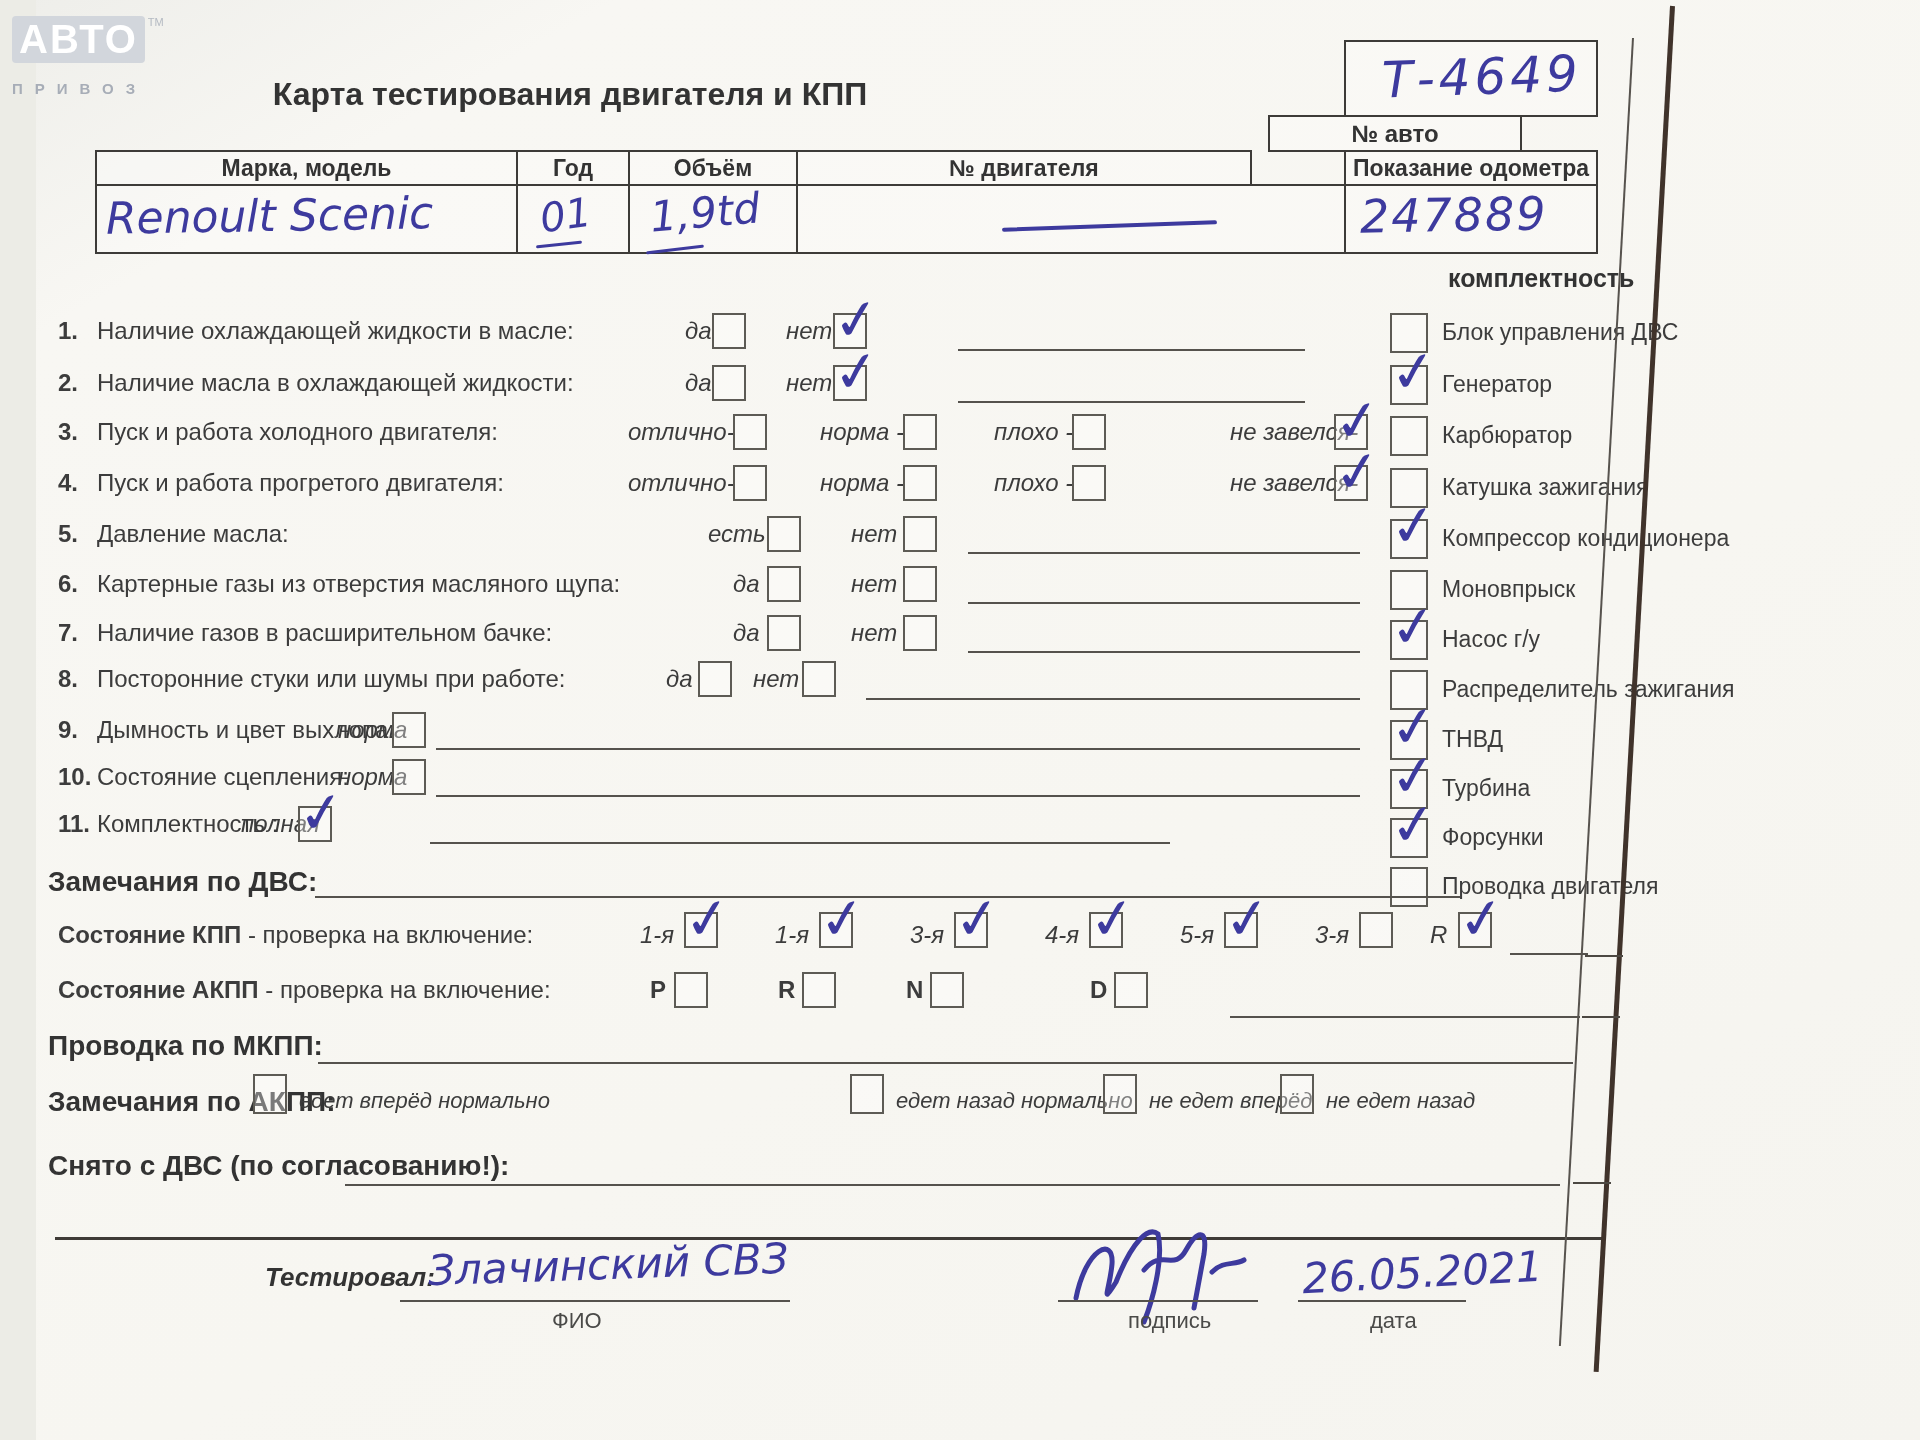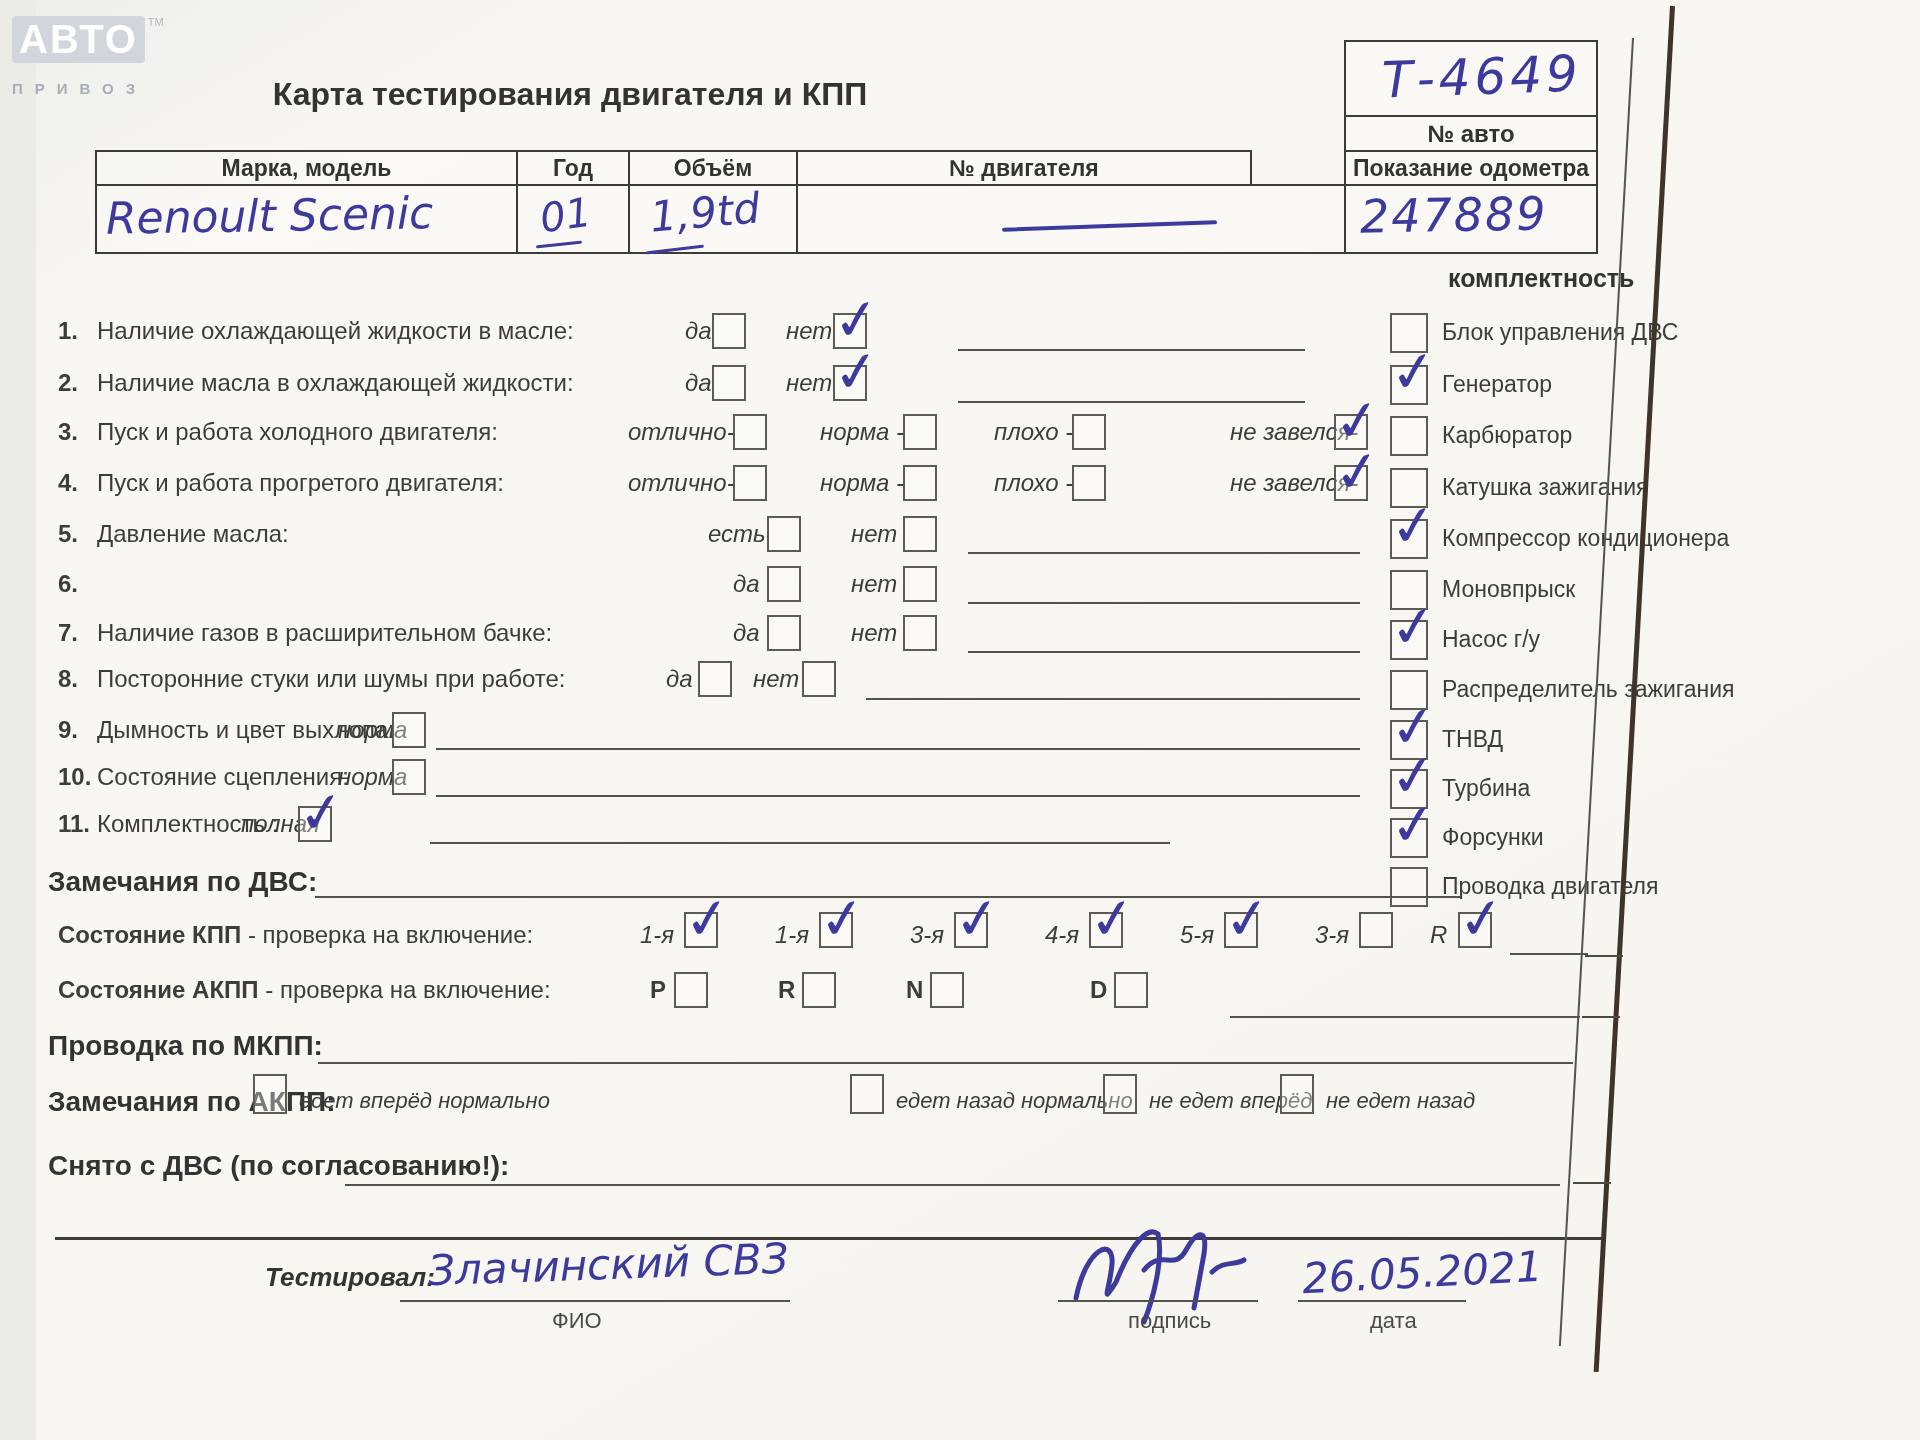--- a/index.html
+++ b/index.html
@@ -36,21 +36,21 @@
 
   <div style="position:absolute;left:12px;top:16px;">
     <span class="logo-brand">АВТО</span><span class="logo-tm">ТМ</span>
     <div class="logo-sub">ПРИВОЗ</div>
   </div>
 
   <div class="sec" style="left:170px;top:76px;width:800px;text-align:center;font-size:32px;">Карта тестирования двигателя  и КПП</div>
 
   <div class="cell" style="left:1344px;top:40px;width:254px;height:77px;"></div>
   <div class="hw" style="left:1382px;top:48px;font-size:50px;letter-spacing:4px;transform:rotate(-2deg);">Т-4649</div>
-  <div class="cell th" style="left:1344px;top:115px;width:254px;height:37px;font-size:24px;">№ авто</div>
+  <div class="cell th" style="left:1268px;top:115px;width:254px;height:37px;font-size:24px;">№ авто</div>
 
   <div class="cell th" style="left:95px;top:150px;width:423px;height:36px;">Марка, модель</div>
   <div class="cell th" style="left:516px;top:150px;width:114px;height:36px;">Год</div>
   <div class="cell th" style="left:628px;top:150px;width:170px;height:36px;">Объём</div>
   <div class="cell th" style="left:796px;top:150px;width:456px;height:36px;">№ двигателя</div>
   <div class="cell th" style="left:1344px;top:150px;width:254px;height:36px;">Показание одометра</div>
 
   <div class="cell" style="left:95px;top:184px;width:423px;height:70px;"></div>
   <div class="cell" style="left:516px;top:184px;width:114px;height:70px;"></div>
   <div class="cell" style="left:628px;top:184px;width:170px;height:70px;"></div>
@@ -131,20 +131,21 @@
 
   <div class="lbl bd" style="left:58px;top:520px;">5.</div>
   <div class="lbl" style="left:97px;top:520px;">Давление масла:</div>
   <div class="lbl it" style="left:708px;top:520px;">есть</div>
   <div class="cb" style="left:767px;top:516px;"></div>
   <div class="lbl it" style="left:851px;top:520px;">нет</div>
   <div class="cb" style="left:903px;top:516px;"></div>
   <div class="uline" style="left:968px;top:552px;width:392px;"></div>
 
   <div class="lbl bd" style="left:58px;top:570px;">6.</div>
+  <div class="lbl" style="left:97px;top:570px;">Картерные газы из отверстия масляного щупа:</div>
   <div class="lbl it" style="left:733px;top:570px;">да</div>
   <div class="cb" style="left:767px;top:566px;"></div>
   <div class="lbl it" style="left:851px;top:570px;">нет</div>
   <div class="cb" style="left:903px;top:566px;"></div>
   <div class="uline" style="left:968px;top:602px;width:392px;"></div>
 
   <div class="lbl bd" style="left:58px;top:619px;">7.</div>
   <div class="lbl" style="left:97px;top:619px;">Наличие газов в расширительном бачке:</div>
   <div class="lbl it" style="left:733px;top:619px;">да</div>
   <div class="cb" style="left:767px;top:615px;"></div>

